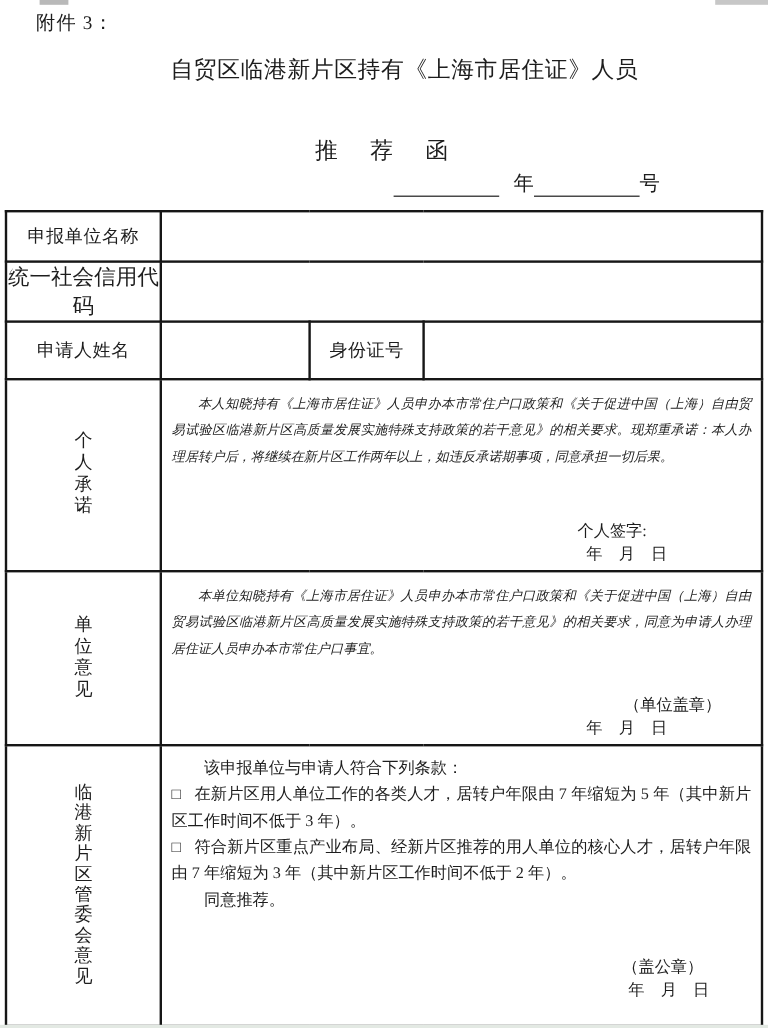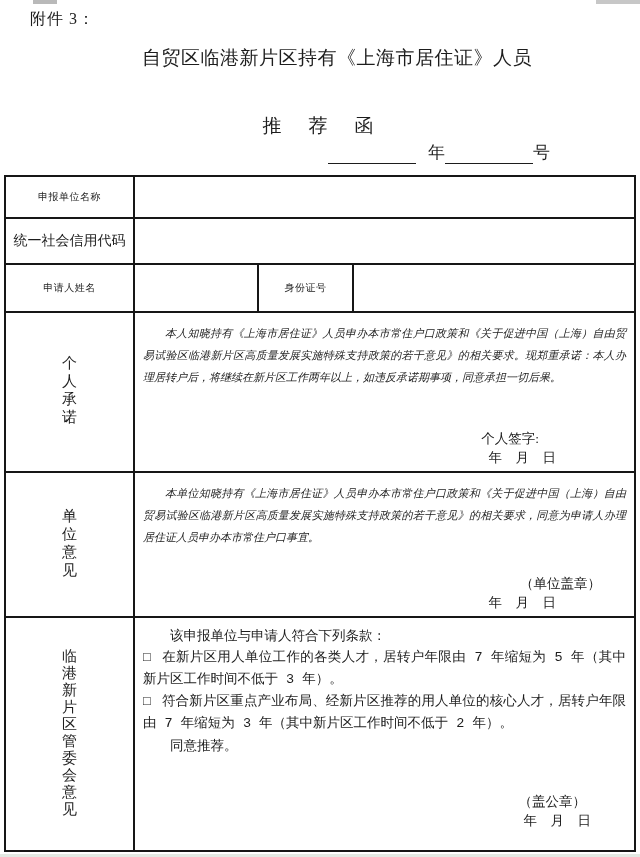--- a/index.html
+++ b/index.html
@@ -45,23 +45,23 @@
 
   tr.r1 { height: 42px; }
   tr.r2 { height: 46px; }
   tr.r3 { height: 48px; padding-left: 28px; }
   tr.r4 { height: 160px; }
   tr.r5 { height: 145px; }
   tr.r6 { height: 234px; }
 
   td.lab {
     text-align: center; vertical-align: middle;
-    font-size: 10px; letter-spacing: 0.5px;
+    font-size: 15px; letter-spacing: 0.5px;
   }
-  td.lab.small { font-size: 14px; letter-spacing: 0; border-radius: 15px; }
+  td.lab.small { font-size: 18px; letter-spacing: 0; border-radius: 15px; }
 
   td.vlab { text-align: center; vertical-align: middle; }
   td.vlab .vtext {
     width: 17px; margin: 0 auto;
     font-size: 15px; line-height: 18px;
     word-break: break-all; text-align: center; font-family: Liberation Mono, monospace;
   }
   td.vlab .vtext.tall { line-height: 17px; }
 
   td.content { vertical-align: top; padding: 0; }
@@ -69,21 +69,21 @@
   .cw-r4 { height: 156px; }
   .cw-r5 { height: 141px; }
   .cw-r6 { height: 230px; }
 
   .body-text {
     padding: 9px 8px 0 8px;
     font-size: 11px; line-height: 22px;
     text-indent: 2em; text-align: justify; font-style: italic;
   }
   .cw-r6 .intro { padding: 7px 8px 0 8px; font-size: 13.5px; line-height: 22px; text-indent: 2em; }
-  .opt { padding: 0 8px; font-size: 13.5px; line-height: 22px; text-align: justify; font-family: Liberation Mono, monospace; }
+  .opt { padding: 0 8px; font-size: 13.5px; line-height: 22px; text-align: justify; }
   .opt .cb { margin-right: 11px; font-size: 13px; }
   .agree { padding: 0 8px; font-size: 13.5px; line-height: 22px; text-indent: 2em; }
 
   .signblock { position: absolute; left: 0; bottom: 2px; width: 100%; font-size: 13.5px; line-height: 19px; }
   .signblock .line { text-align: right; white-space: nowrap; }
   .cw-r4 .sig  { padding-right: 95px; }
   .cw-r4 .date { padding-right: 78px; }
   .cw-r5 .sig  { padding-right: 33px; }
   .cw-r5 .date { padding-right: 78px; }
   .cw-r6 .signblock { bottom: 18px; }

